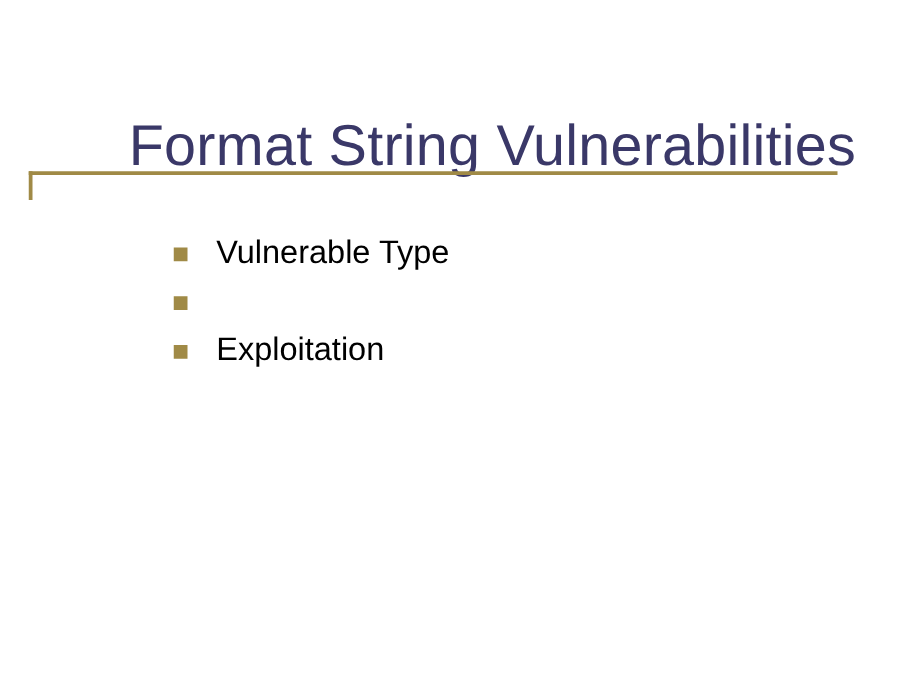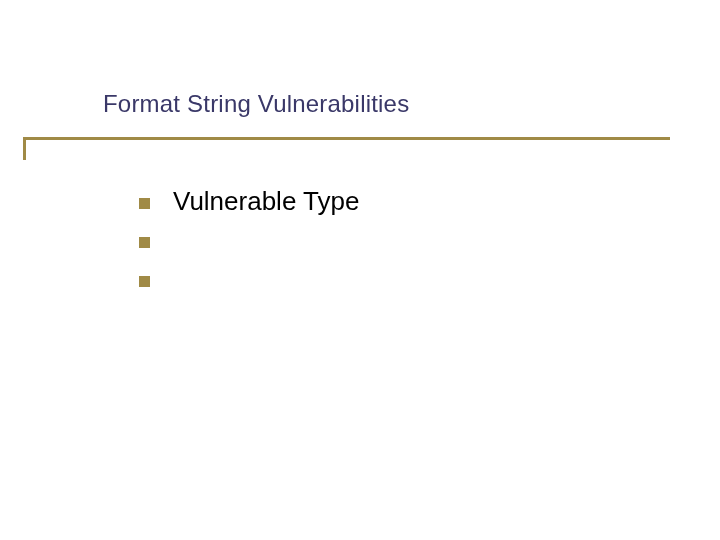--- a/index.html
+++ b/index.html
@@ -16,21 +16,21 @@
     position: relative;
   }
   .title-wrap {
     position: absolute;
     left: 103px;
     top: 90px;
     width: 560px;
   }
   .title {
     color: #3a3868;
-    font-size: 24px;
+    font-size: 46px;
     font-weight: 400;
     letter-spacing: 0.2px;
     line-height: 1.15;
     white-space: nowrap;
   }
   .title-rule {
     position: absolute;
     left: 23px;
     top: 137px;
     width: 647px;
@@ -87,16 +87,17 @@
   <div class="bullets">
     <div class="bullet-row">
       <div class="bullet-sq"></div>
       <div class="bullet-text">Vulnerable Type</div>
     </div>
     <div class="bullet-row">
       <div class="bullet-sq"></div>
     </div>
     <div class="bullet-row">
       <div class="bullet-sq"></div>
+      <div class="bullet-text">Exploitation</div>
     </div>
   </div>
 
 </div>
 
 </body></html>

